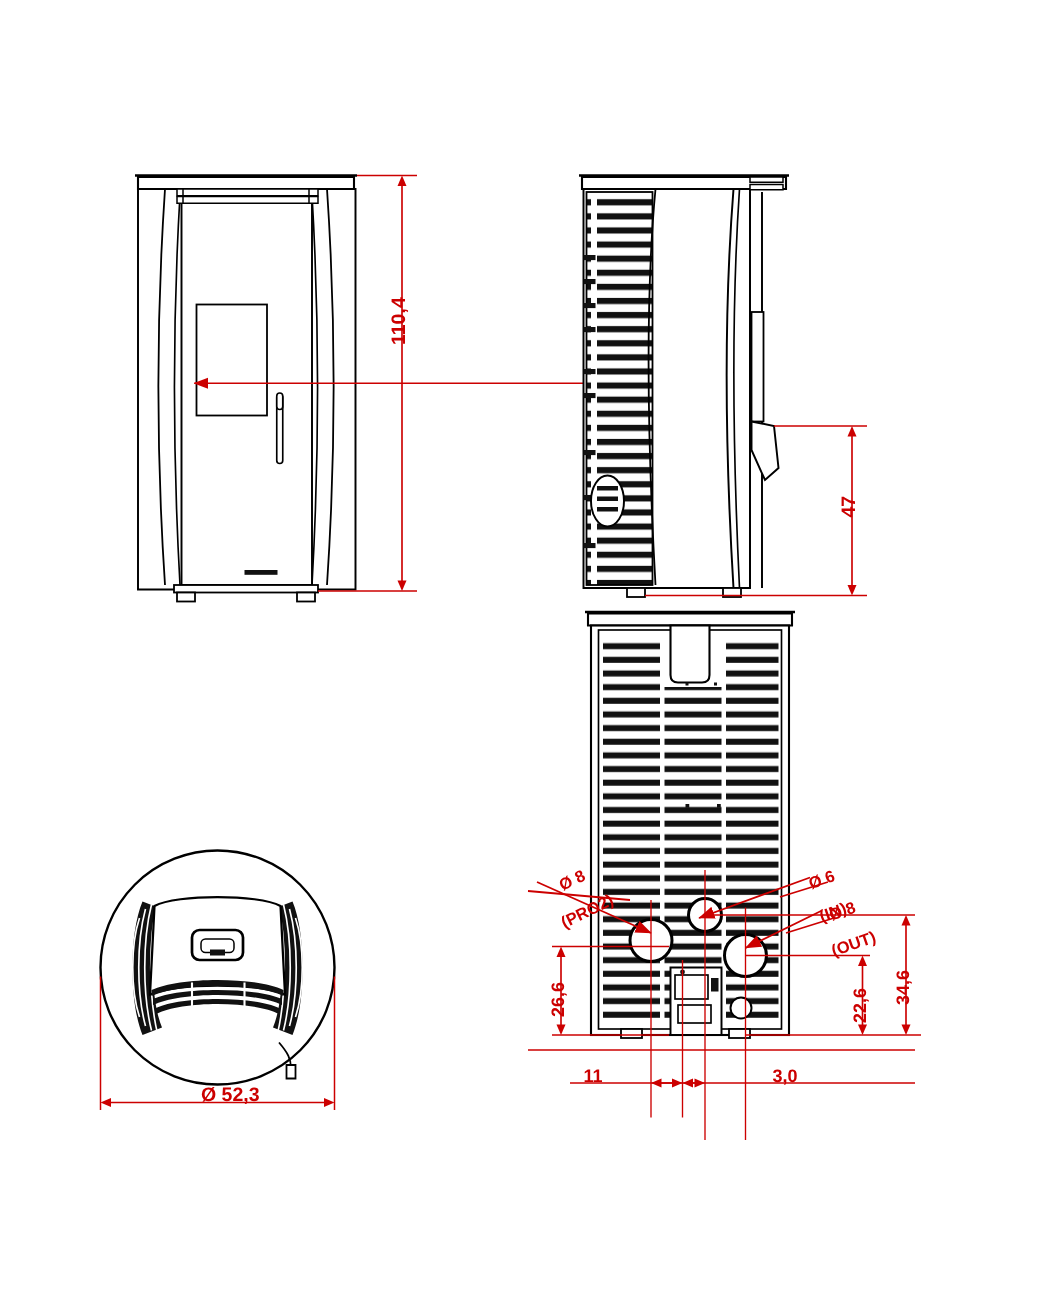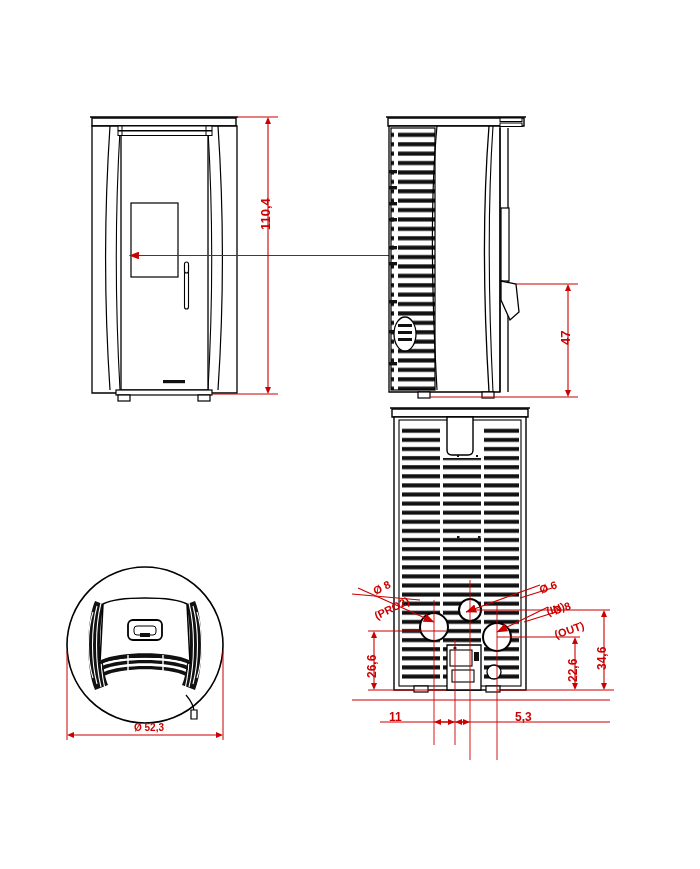--- a/index.html
+++ b/index.html
@@ -256,21 +256,21 @@
     <line x1="459" y1="722" x2="466" y2="722" stroke="#cc0000" stroke-width="1.1"></line>
     <path d="M455,722 L462,719 L462,725 Z" fill="#cc0000"></path>
     <path d="M470,722 L463,719 L463,725 Z" fill="#cc0000"></path>
   </g>
 </svg>
 
 <div class="dimtxt" style="left:259px;top:230px;font-size:13px;transform:rotate(-90deg);transform-origin:left top;">110,4</div>
 
 <div class="dimtxt" style="left:559px;top:345px;font-size:13px;transform:rotate(-90deg);transform-origin:left top;">47</div>
 
-<div class="dimtxt" style="left:134px;top:723px;font-size:10px;">Ø 52,3</div>
+<div class="dimtxt" style="left:134px;top:723px;font-size:13px;">Ø 52,3</div>
 
 <div class="dimtxt" style="left:352px;top:583px;font-size:11px;transform:rotate(-26deg);transform-origin:left top;text-align:center;">
   <span>Ø 8</span><br>
   <span>(PRO2)</span>
 </div>
 
 <div class="dimtxt" style="left:528px;top:576px;font-size:11px;transform:rotate(-19deg);transform-origin:left top;text-align:center;">
   <span>Ø 6</span><br>
   <span>(IN)</span>
 </div>
@@ -281,15 +281,15 @@
 </div>
 
 <div class="dimtxt" style="left:366px;top:678px;font-size:12px;transform:rotate(-90deg);transform-origin:left top;">26,6</div>
 
 <div class="dimtxt" style="left:567px;top:682px;font-size:12px;transform:rotate(-90deg);transform-origin:left top;">22,6</div>
 
 <div class="dimtxt" style="left:596px;top:670px;font-size:12px;transform:rotate(-90deg);transform-origin:left top;">34,6</div>
 
 <div class="dimtxt" style="left:389px;top:711px;font-size:12px;">11</div>
 
-<div class="dimtxt" style="left:515px;top:711px;font-size:12px;">5,3</div>
+<div class="dimtxt" style="left:515px;top:711px;font-size:12px;">3,0</div>
 
 </div>
 
 </body></html>

